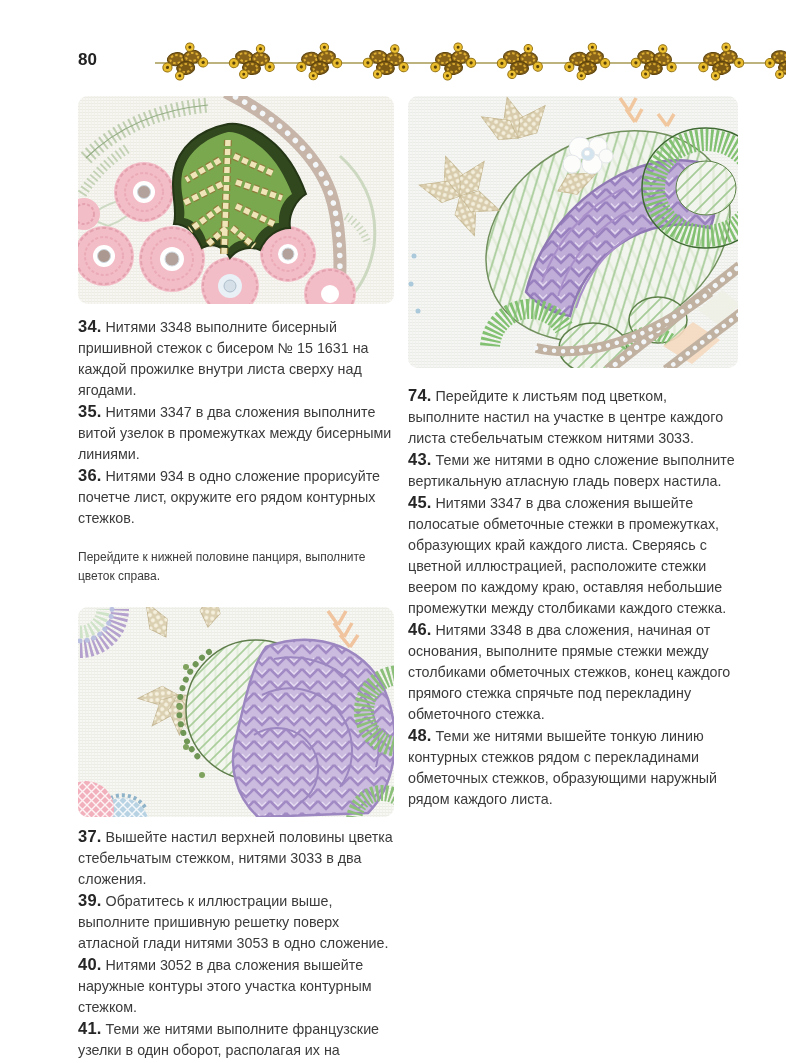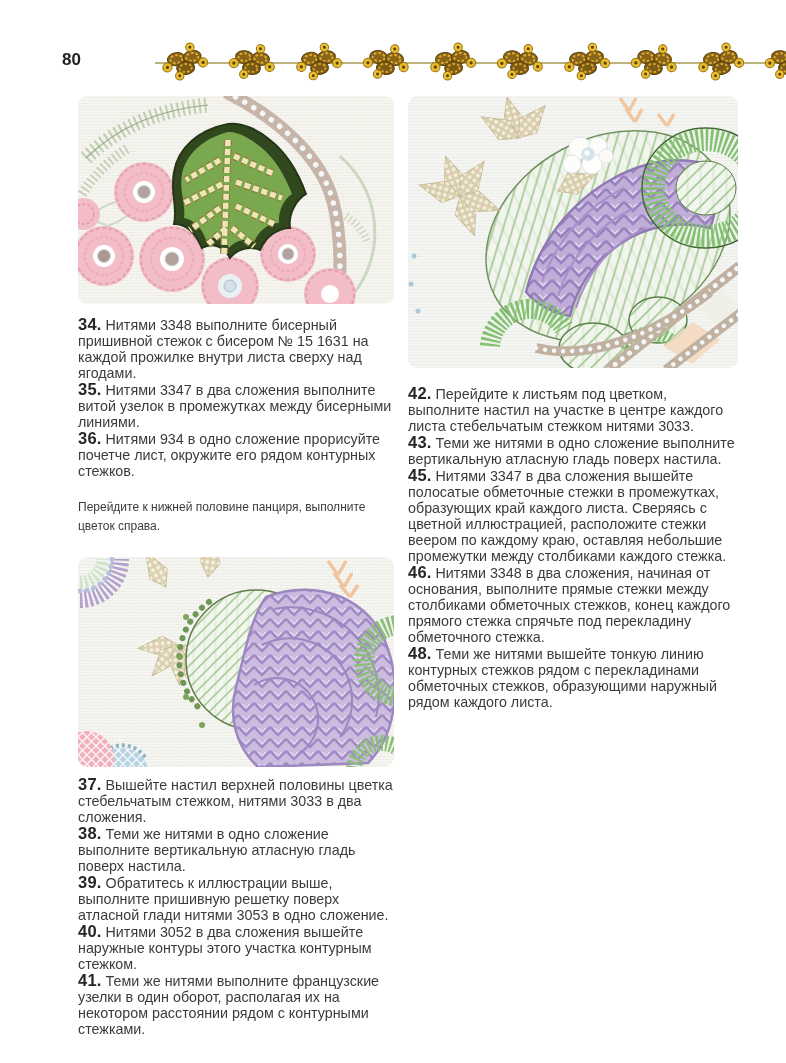--- a/index.html
+++ b/index.html
@@ -3,38 +3,38 @@
 <meta charset="utf-8">
 <style>
   html, body { margin: 0; padding: 0; background: #ffffff; }
   body {
     width: 786px; height: 1063px;
     position: relative; overflow: hidden;
     font-family: "Liberation Sans", sans-serif;
     color: #3b3b3b;
   }
   .page-number {
-    position: absolute; left: 62px; top: 50px;
+    position: absolute; left: 78px; top: 50px;
     font-size: 17px; font-weight: 700; color: #222;
   }
   .garland { position: absolute; left: 155px; top: 40px; width: 640px; height: 46px; }
   .columns {
     position: absolute; top: 96px; left: 78px; width: 660px;
     display: flex; align-items: flex-start;
   }
   .col-left  { width: 316px; margin-right: 14px; }
   .col-right { width: 330px; }
   figure { margin: 0; border-radius: 10px; overflow: hidden; line-height: 0; background:#f6f6f3; }
   figure svg { display: block; }
   .fig1 { width: 316px; height: 208px; }
   .fig2 { width: 316px; height: 210px; margin-top: 21px; }
   .fig3 { width: 330px; height: 272px; }
   .text-block { margin-top: 12px; }
   .col-right .text-block { margin-top: 17px; }
-  p.step { margin: 0; font-size: 14.3px; line-height: 16px; text-align: left; }
+  p.step { margin: 0; font-size: 14.3px; line-height: 21px; text-align: left; }
   p.step .num { font-weight: 700; font-size: 16.5px; color: #262626; letter-spacing: .2px; }
   p.plain { margin: 19px 0; font-size: 12px; line-height: 19px; }
 </style>
 </head>
 <body>
 
 <span class="page-number">80</span>
 
 <svg class="garland" viewBox="0 0 640 46" aria-hidden="true">
   <defs>
@@ -282,21 +282,20 @@
           <circle cx="44" cy="218" r="27" fill="url(#p2latW)"></circle>
           <path d="M20 204 A27 27 0 0 1 68 202" fill="none" stroke="#8fb3c9" stroke-width="4" stroke-dasharray="3 3"></path>
           <circle cx="8" cy="202" r="28" fill="#f2b0bd"></circle>
           <circle cx="8" cy="202" r="28" fill="url(#p2latW)"></circle>
         </g>
       </svg>
     </figure>
 
     <div class="text-block" style="margin-top:9px;">
       <p class="step"><span class="num">37.</span> <span>Вышейте настил верхней половины цветка стебельчатым стежком, нитями 3033 в два сложения.</span></p>
-      <p class="step"><span class="num">38.</span> <span>Теми же нитями в одно сложение выполните вертикальную атласную гладь поверх настила.</span></p>
       <p class="step"><span class="num">39.</span> <span>Обратитесь к иллюстрации выше, выполните пришивную решетку поверх атласной глади нитями 3053 в одно сложение.</span></p>
       <p class="step"><span class="num">40.</span> <span>Нитями 3052 в два сложения вышейте наружные контуры этого участка контурным стежком.</span></p>
       <p class="step"><span class="num">41.</span> <span>Теми же нитями выполните французские узелки в один оборот, располагая их на некотором расстоянии рядом с контурными стежками.</span></p>
     </div>
   </div>
 
   <div class="col-right">
 
     <figure class="fig3">
       <svg viewBox="0 0 330 272" width="330" height="272">
@@ -392,20 +391,20 @@
 
         <g fill="#aac9da">
           <circle cx="6" cy="160" r="2.5"></circle>
             <circle cx="3" cy="188" r="2.5"></circle>
             <circle cx="10" cy="215" r="2.5"></circle>
         </g>
       </svg>
     </figure>
 
     <div class="text-block">
-      <p class="step"><span class="num">42.</span> <span>Перейдите к листьям под цветком, выполните настил на участке в центре каждого листа стебельчатым стежком нитями 3033.</span></p>
+      <p class="step"><span class="num">74.</span> <span>Перейдите к листьям под цветком, выполните настил на участке в центре каждого листа стебельчатым стежком нитями 3033.</span></p>
       <p class="step"><span class="num">43.</span> <span>Теми же нитями в одно сложение выполните вертикальную атласную гладь поверх настила.</span></p>
       <p class="step"><span class="num">45.</span> <span>Нитями 3347 в два сложения вышейте полосатые обметочные стежки в промежутках, образующих край каждого листа. Сверяясь с цветной иллюстрацией, расположите стежки веером по каждому краю, оставляя небольшие промежутки между столбиками каждого стежка.</span></p>
       <p class="step"><span class="num">46.</span> <span>Нитями 3348 в два сложения, начиная от основания, выполните прямые стежки между столбиками обметочных стежков, конец каждого прямого стежка спрячьте под перекладину обметочного стежка.</span></p>
       <p class="step"><span class="num">48.</span> <span>Теми же нитями вышейте тонкую линию контурных стежков рядом с перекладинами обметочных стежков, образующими наружный рядом каждого листа.</span></p>
     </div>
   </div>
 </div>
 
 </body></html>

